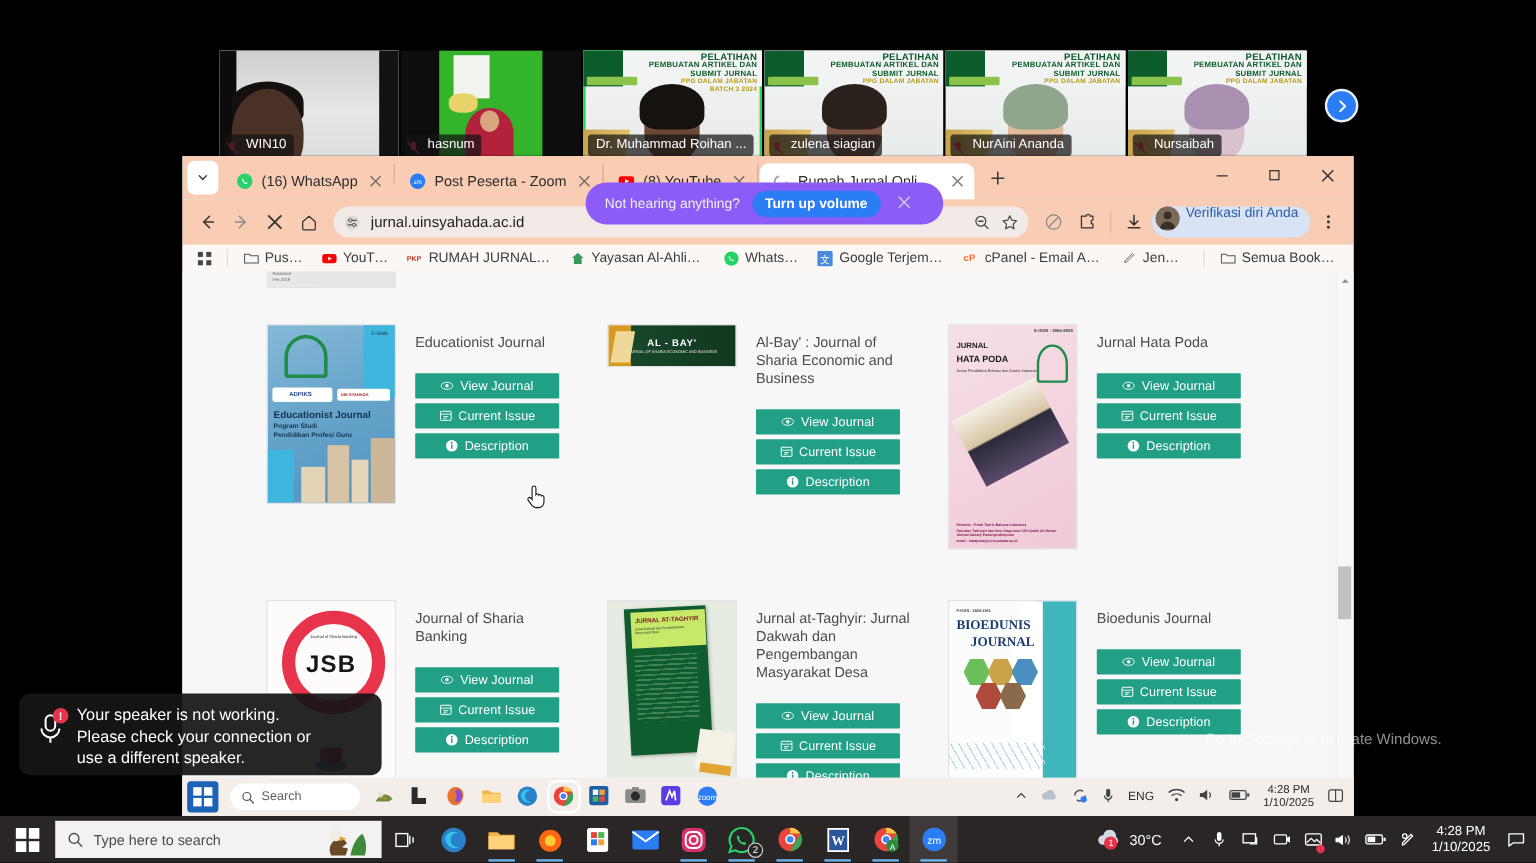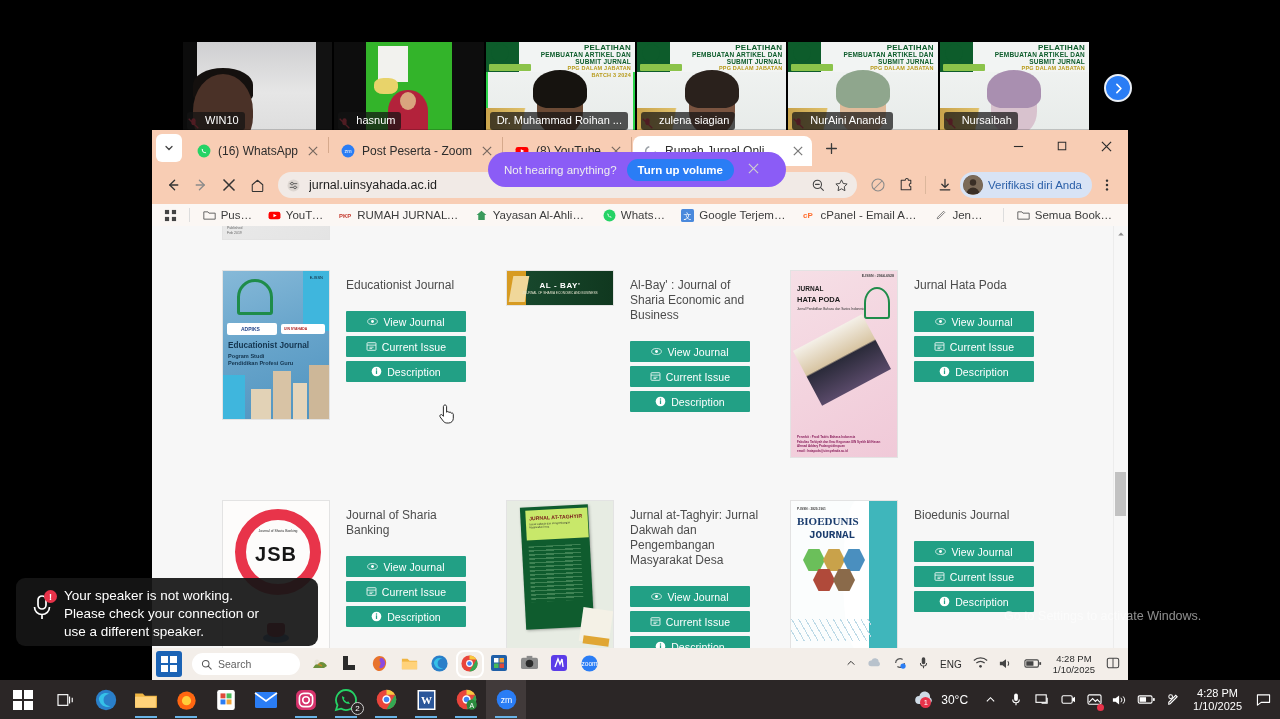--- a/index.html
+++ b/index.html
@@ -90,21 +90,21 @@
 
   .toolbar { height:38px; background:#f8cdb4; display:flex; align-items:center; padding:0 8px; gap:2px; }
   .tbtn { width:26px; height:26px; display:flex; align-items:center; justify-content:center; border-radius:50%; flex:none; }
   .omnibox {
     flex:1; height:26px; background:#f1eae6; border-radius:14px; display:flex; align-items:center;
     padding:0 8px; gap:8px; margin:0 6px; min-width:0;
   }
   .omnibox .url { font-size:12.5px; color:#1f1f1f; white-space:nowrap; overflow:hidden; text-overflow:ellipsis; flex:1;}
   .omni-right { display:flex; align-items:center; gap:2px; }
   .profilechip {
-    display:flex; align-items:center; gap:5px; height:26px; padding:0 10px 0 3px;
+    display:flex; align-items:flex-start; gap:5px; height:26px; padding:0 10px 0 3px;
     background:#d8e3f5; border-radius:14px; font-size:11.5px; color:#2a5fa8;
   }
   .profilechip .pav { width:20px; height:20px; border-radius:50%; background:#6a5b4e; overflow:hidden; }
   .divv { width:1px; height:18px; background:#dcb79c; margin:0 4px; }
 
   .bookbar { height:22px; background:#fbf7f4; display:flex; align-items:center; padding:0 6px; gap:2px; font-size:11.5px; color:#3c3c3c;}
   .bm { display:flex; align-items:center; gap:5px; padding:2px 6px; border-radius:4px; white-space:nowrap; max-width:150px; overflow:hidden;}
   .bm .bmi { width:13px; height:13px; flex:none; display:flex; align-items:center; justify-content:center; }
   .bm .bmt { overflow:hidden; text-overflow:ellipsis; white-space:nowrap; }
   .bookbar .vsep { width:1px; height:14px; background:#ddd; margin:0 5px; }
@@ -887,21 +887,21 @@
               </div>
             </div>
 
             <div class="jcell">
               <div class="jcover">
                 <div class="cov" style="height:150px;background:#fbfdfd;position:relative;overflow:hidden">
                   <div style="position:absolute;right:0;top:0;width:34px;height:100%;background:#3fb6bb"></div>
                   <div style="position:absolute;right:28px;top:0;width:26px;height:100%;background:#fff;border-radius:60% 0 0 60%"></div>
                   <div style="position:absolute;left:6px;top:6px;font-size:3.2px;color:#444;font-weight:bold">P-ISSN : 2829-1961</div>
                   <div style="position:absolute;left:6px;top:14px;font-size:11px;font-weight:bold;color:#1b3d6e;font-family:'Liberation Serif',serif">BIOEDUNIS</div>
-                  <div style="position:absolute;left:18px;top:28px;font-size:11px;font-weight:bold;color:#1b3d6e;font-family:Liberation Mono, monospace">JOURNAL</div>
+                  <div style="position:absolute;left:18px;top:28px;font-size:11px;font-weight:bold;color:#1b3d6e;font-family:Liberation Serif, serif">JOURNAL</div>
                   <div style="position:absolute;left:12px;top:48px;width:60px;height:52px">
                     <div style="position:absolute;left:0;top:0;width:22px;height:22px;background:#6bbf5a;clip-path:polygon(25% 0,75% 0,100% 50%,75% 100%,25% 100%,0 50%)"></div>
                     <div style="position:absolute;left:20px;top:0;width:22px;height:22px;background:#c9a24a;clip-path:polygon(25% 0,75% 0,100% 50%,75% 100%,25% 100%,0 50%)"></div>
                     <div style="position:absolute;left:40px;top:0;width:22px;height:22px;background:#4a8fbf;clip-path:polygon(25% 0,75% 0,100% 50%,75% 100%,25% 100%,0 50%)"></div>
                     <div style="position:absolute;left:10px;top:20px;width:22px;height:22px;background:#b04a3a;clip-path:polygon(25% 0,75% 0,100% 50%,75% 100%,25% 100%,0 50%)"></div>
                     <div style="position:absolute;left:30px;top:20px;width:22px;height:22px;background:#8a6a4a;clip-path:polygon(25% 0,75% 0,100% 50%,75% 100%,25% 100%,0 50%)"></div>
                   </div>
                   <div style="position:absolute;left:0;bottom:8px;width:80px;height:22px;background:repeating-linear-gradient(60deg,transparent 0 5px,#bcd9e6 5px 6px)"></div>
                 </div>
               </div>
@@ -1139,20 +1139,35 @@
 
   <div class="taskbar">
     <div class="tb-start">
       <svg width="20" height="20" viewBox="0 0 20 20">
           <rect x="0" y="0" width="9" height="9" fill="#fff"></rect>
           <rect x="11" y="0" width="9" height="9" fill="#fff"></rect>
           <rect x="0" y="11" width="9" height="9" fill="#fff"></rect>
           <rect x="11" y="11" width="9" height="9" fill="#fff"></rect>
         </svg>
     </div>
+    <div class="tb-search">
+      <svg width="13" height="13" viewBox="0 0 16 16">
+          <circle cx="7" cy="7" r="5" stroke="#4a4a4a" stroke-width="1.4" fill="none"></circle>
+          <path d="M10.8 10.8L15 15" stroke="#4a4a4a" stroke-width="1.4" stroke-linecap="round"></path>
+        </svg>
+      <span>Type here to search</span>
+      <span style="position:absolute;right:6px;bottom:0;width:64px;height:30px">
+        <svg width="64" height="30" viewBox="0 0 64 30">
+            <path d="M28 28c-3-6 0-12 5-14 4-1 7 1 8 4l-4 3 5 1-2 6z" fill="#6b4a2a"></path>
+            <circle cx="32" cy="11" r="5" fill="#f0ece2"></circle>
+            <path d="M35 12l6 2-6 2z" fill="#d9a22a"></path>
+            <path d="M44 28c2-10 6-16 10-18 3 4 4 12 2 18z" fill="#3c8a3a"></path>
+          </svg>
+      </span>
+    </div>
     <div class="tb-taskview">
       <svg width="18" height="16" viewBox="0 0 20 18">
           <rect x="1" y="3" width="11" height="12" stroke="#fff" stroke-width="1.3" fill="none"></rect>
           <path d="M14 5v8M17 6.5v5" stroke="#fff" stroke-width="1.3"></path>
         </svg>
     </div>
 
     <div class="tb-apps">
       <div class="tb-app">
         <svg width="24" height="24" viewBox="0 0 20 20">

